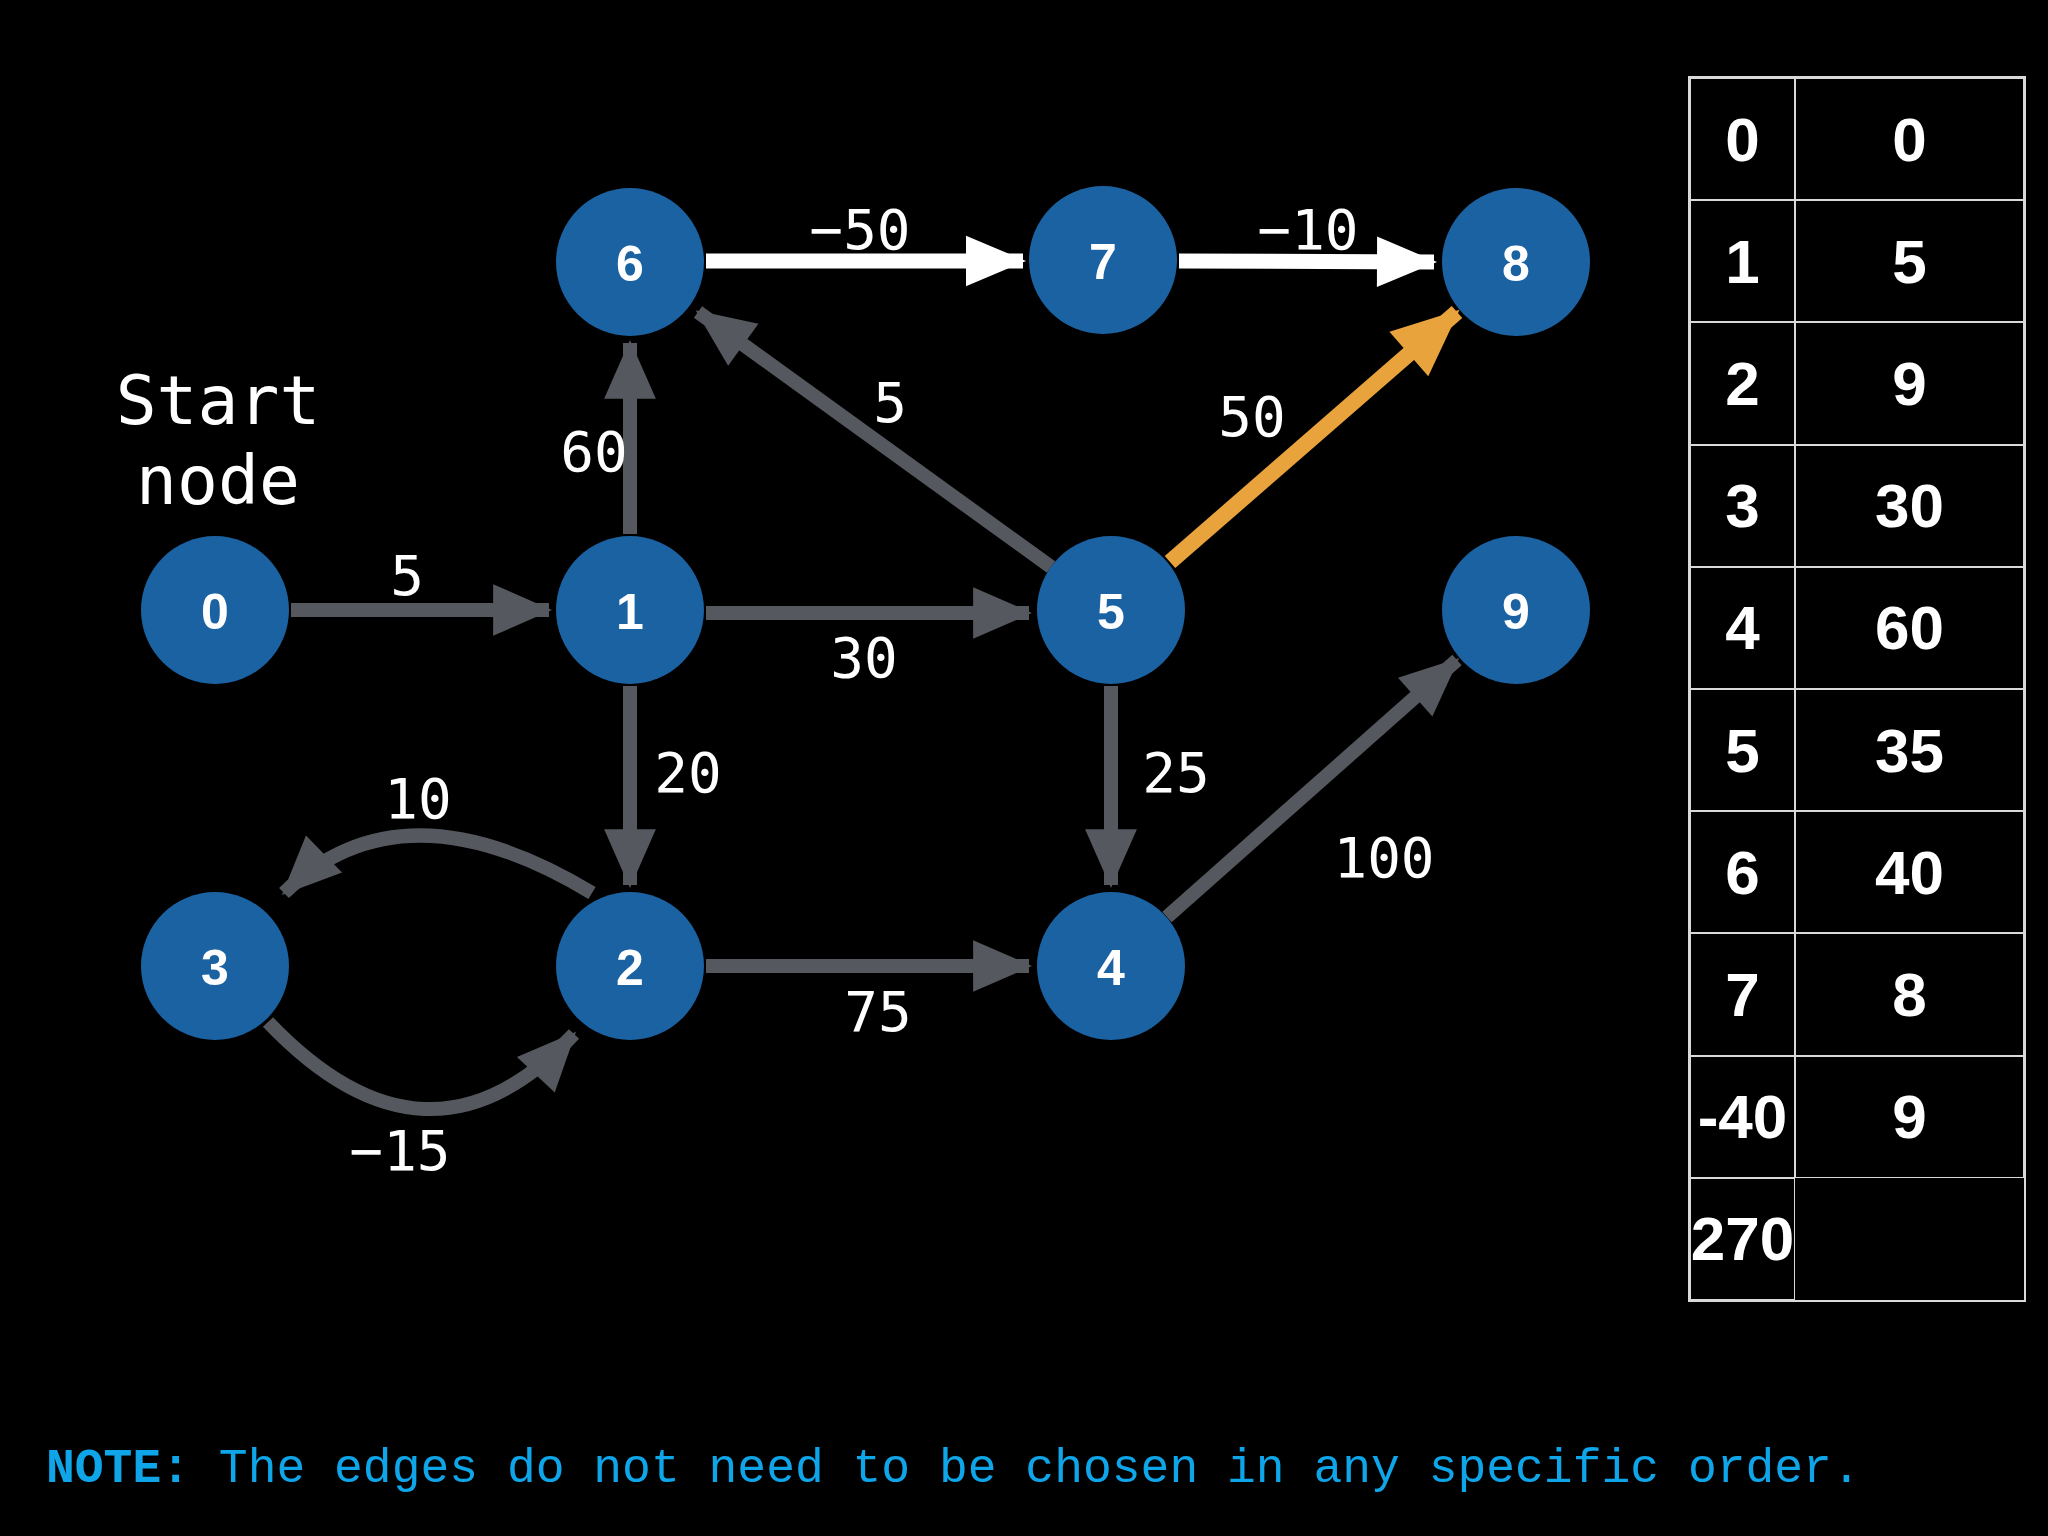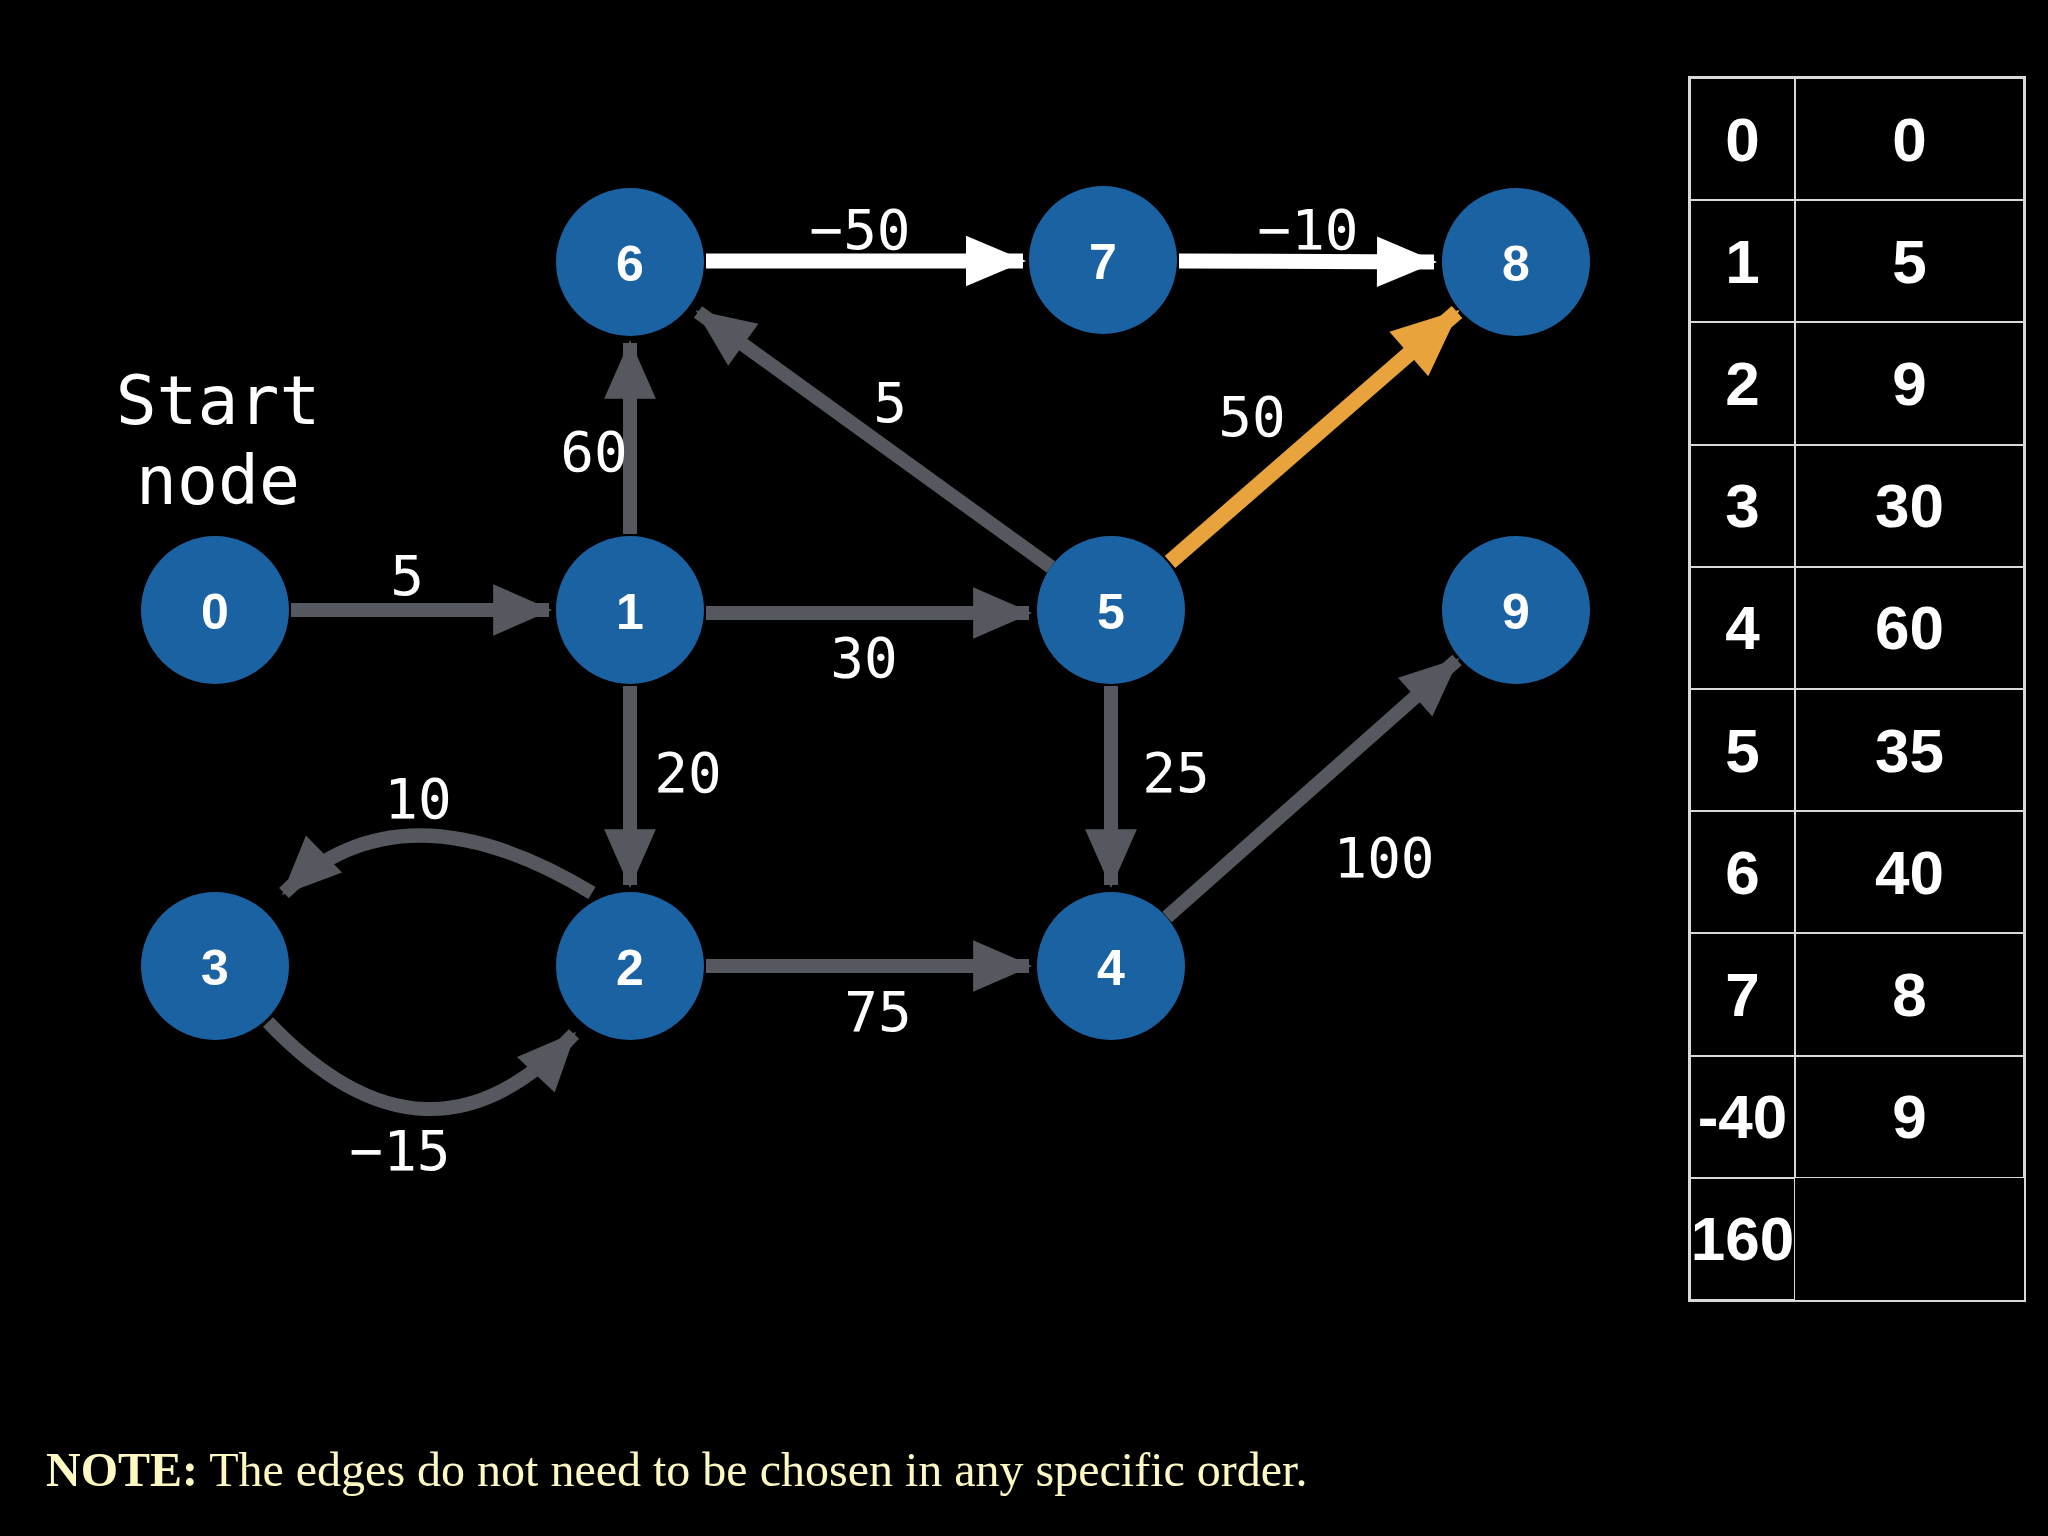--- a/index.html
+++ b/index.html
@@ -11,22 +11,22 @@
   .startlabel{font-size:68px;font-family:"DejaVu Sans Mono", monospace;}
   .nlabel{font-size:50px;font-family:"Liberation Sans", sans-serif;font-weight:bold;}
   .e-gray{stroke-width:14px;fill:none;}
   .e-white{stroke-width:15px;fill:none;}
   .e-orange{stroke-width:16px;fill:none;}
   .dist-table{position:absolute;left:1688px;top:76px;width:334px;height:1222px;
       display:grid;grid-template-columns:105px 1fr;grid-auto-rows:1fr;
       border:2px solid #d9d9d9;}
   .dist-table .cell{border:1.5px solid #d9d9d9;display:flex;align-items:center;justify-content:center;
       color:#fff;font-family:"Liberation Sans", sans-serif;font-weight:bold;font-size:62px;}
-  .note{position:absolute;left:46px;top:1442px;width:1960px;color:#fef9c3;
-      font-size:48px;white-space:pre;font-family:Liberation Serif, serif;}
+  .note{position:absolute;left:46px;top:1442px;width:1960px;color:#0ea5e9;
+      font-size:48px;white-space:pre;font-family:Liberation Mono, monospace;}
   .note .b{font-weight:bold;}
 </style>
 </head>
 <body>
 
 <div class="stage">
 
   <svg width="2048" height="1536" viewBox="0 0 2048 1536">
     <defs>
       <marker id="m-gray" markerUnits="strokeWidth" markerWidth="4.6" markerHeight="4.2" viewBox="0 0 10 10" refX="9.5" refY="5" orient="auto">
@@ -120,18 +120,18 @@
     <div class="cell">4</div>
     <div class="cell">60</div>
     <div class="cell">5</div>
     <div class="cell">35</div>
     <div class="cell">6</div>
     <div class="cell">40</div>
     <div class="cell">7</div>
     <div class="cell">8</div>
     <div class="cell">-40</div>
     <div class="cell">9</div>
-    <div class="cell">160</div>
+    <div class="cell">270</div>
   </div>
 
   <div class="note"><span class="b">NOTE:</span><span> The edges do not need to be chosen in any specific order.</span></div>
 
 </div>
 
 </body></html>

